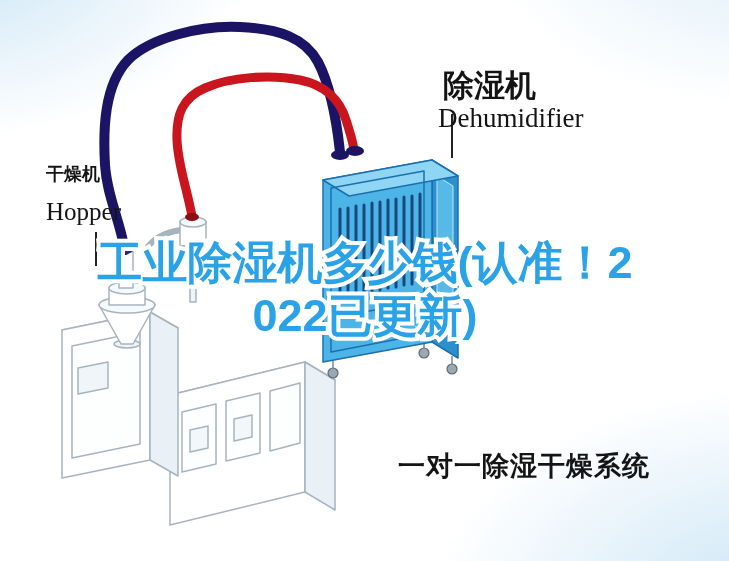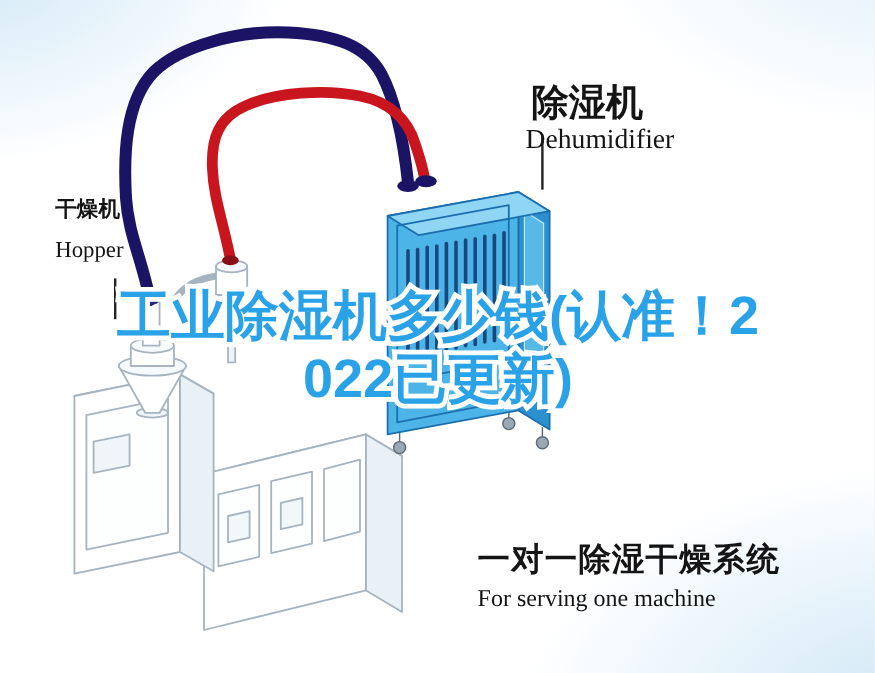--- a/index.html
+++ b/index.html
@@ -13,23 +13,23 @@
       radial-gradient(ellipse 430px 270px at -50px -50px, #c9e4f5 0%, rgba(255,255,255,0) 70%),
       radial-gradient(ellipse 500px 320px at 780px 610px, #c9e4f5 0%, rgba(255,255,255,0) 70%),
       radial-gradient(ellipse 380px 230px at 760px -60px, #ddeef8 0%, rgba(255,255,255,0) 72%),
       #ffffff;
   }
   .illu{position:absolute;left:0;top:0;}
   .overlay{position:absolute;text-align:left;color:#141414;line-height:1.05;}
   .zh-big{font-weight:700;}
   .serif{font-family:"Liberation Serif",serif;font-weight:400;}
   .dehum-zh{left:443px;top:70px;width:160px;font-size:31px;}
-  .dehum-en{left:438px;top:104px;width:170px;font-size:23px;}
+  .dehum-en{left:438px;top:104px;width:170px;font-size:27px;}
   .hopper-zh{left:46px;top:165px;width:100px;font-size:18px;}
-  .hopper-en{left:46px;top:199px;width:100px;font-size:19px;}
+  .hopper-en{left:46px;top:199px;width:100px;font-size:25px;}
   .caption-zh{left:398px;top:452px;width:300px;font-size:27px;letter-spacing:1px;}
   .caption-en{left:398px;top:489px;width:300px;font-size:20px;}
   .title-text{
     font-family:"Liberation Sans",sans-serif;
     font-weight:700;
     paint-order:stroke;
   }
 </style>
 </head>
 <body>
@@ -135,15 +135,14 @@
     </g>
   </svg>
 
   <div class="overlay zh-big dehum-zh">除湿机</div>
   <div class="overlay serif dehum-en">Dehumidifier</div>
 
   <div class="overlay zh-big hopper-zh">干燥机</div>
   <div class="overlay serif hopper-en">Hopper</div>
 
   <div class="overlay zh-big caption-zh">一对一除湿干燥系统</div>
-  <div class="overlay serif caption-en">For serving one machine</div>
 
 </div>
 
 </body></html>

